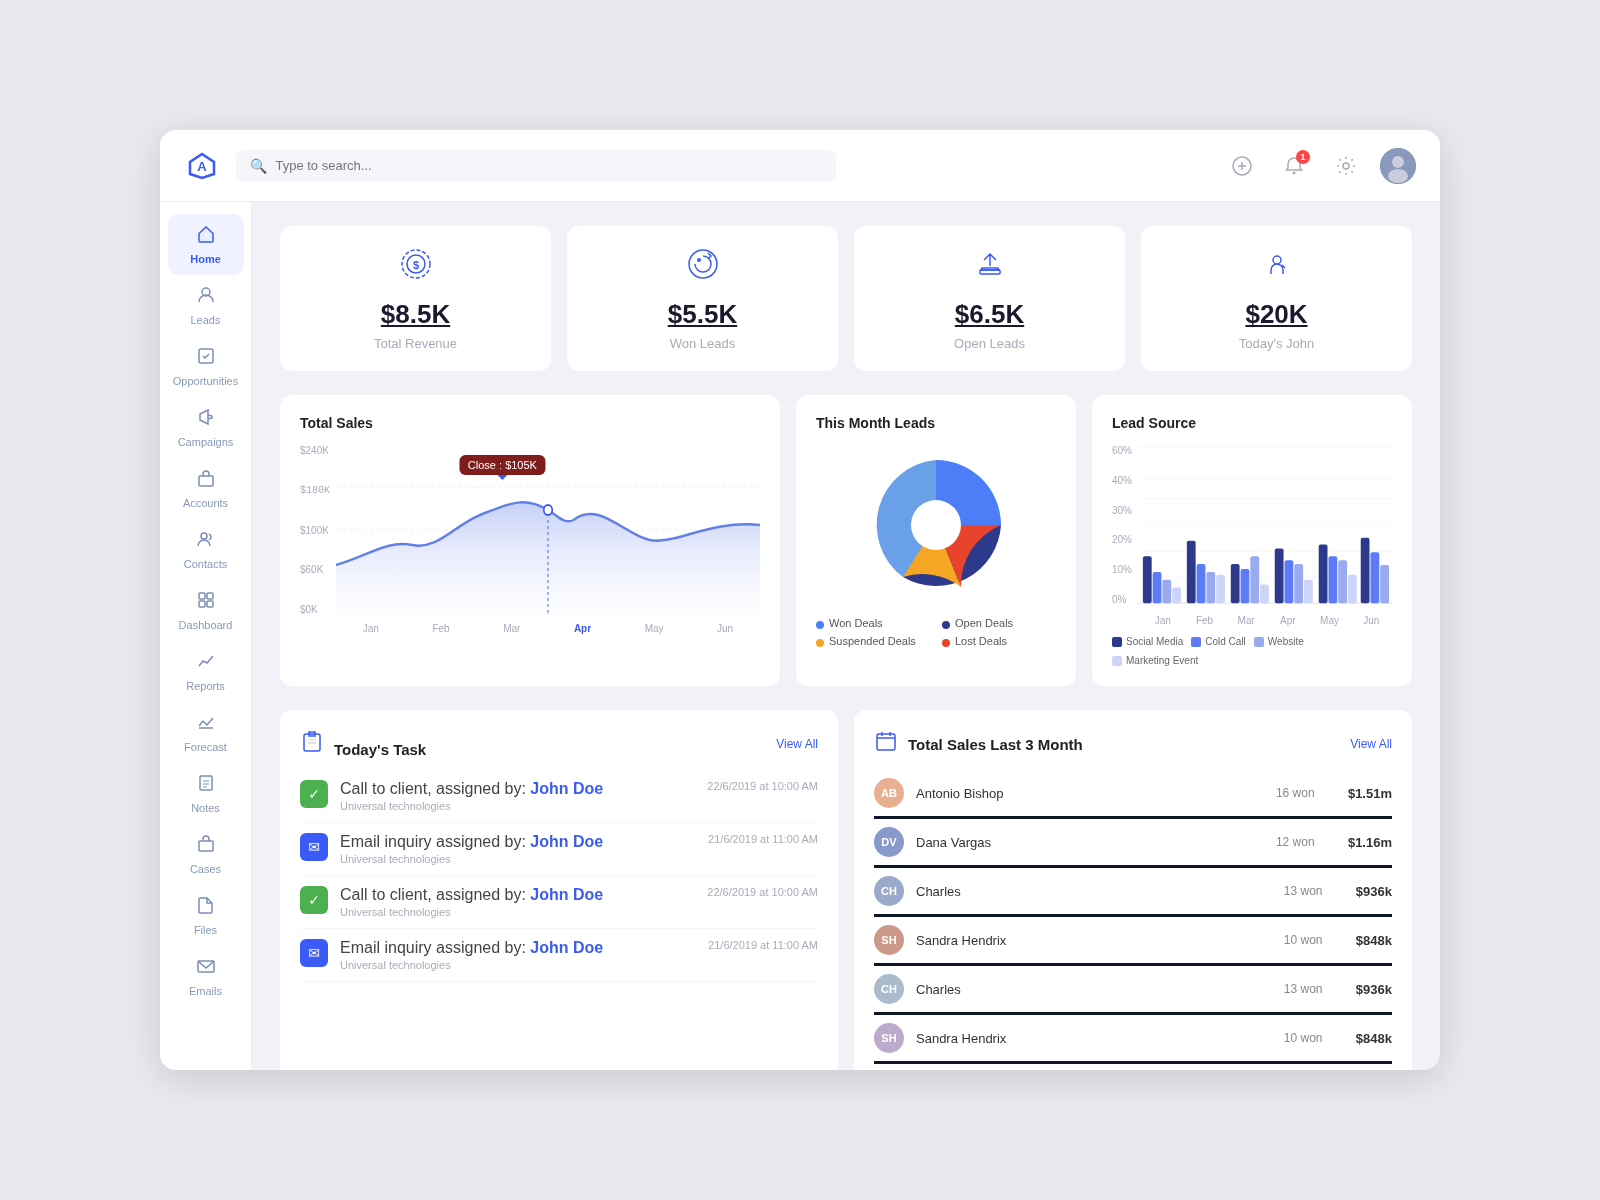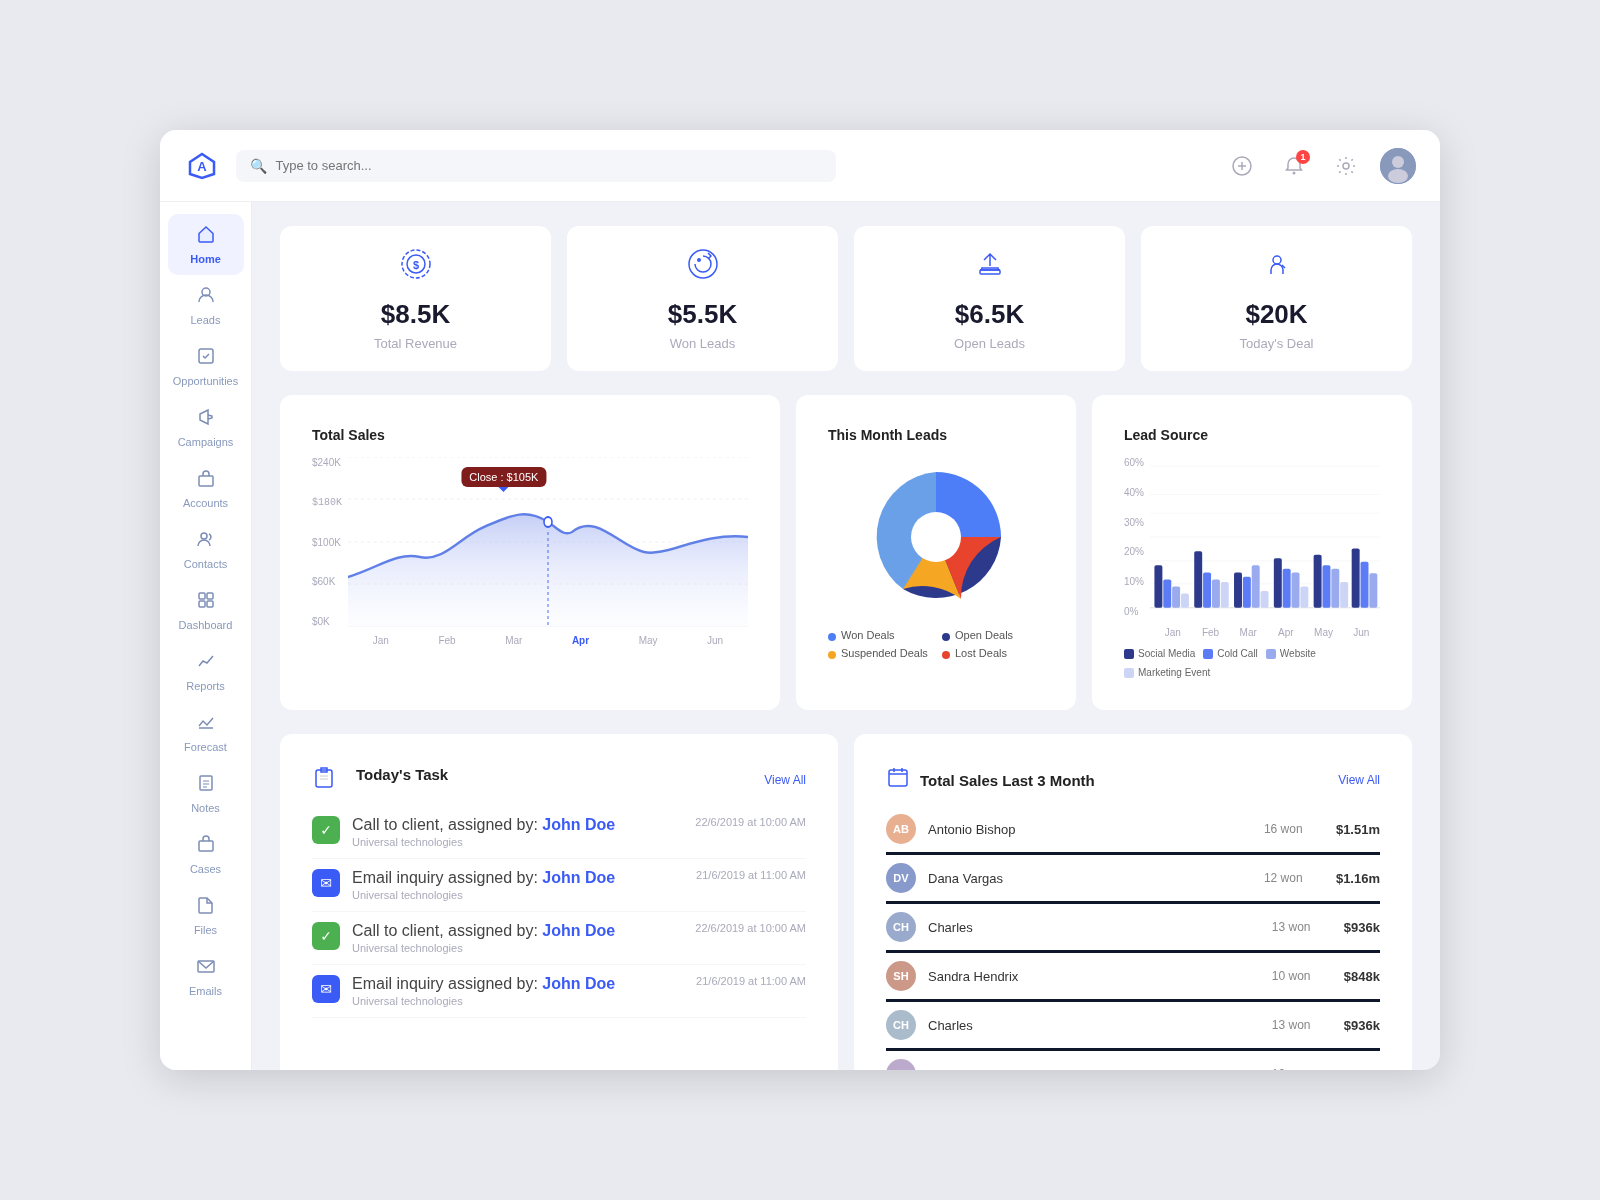--- a/index.html
+++ b/index.html
@@ -19,24 +19,24 @@
     .nav-item.active { background: #f0f2ff; }
     .nav-item .nav-icon { font-size: 20px; color: #7c8db5; }
     .nav-item.active .nav-icon { color: #3b5bf6; }
     .nav-item .nav-label { font-size: 11px; color: #8899bb; text-align: center; }
     .nav-item.active .nav-label { color: #3b5bf6; font-weight: 600; }
     .content { flex: 1; overflow-y: auto; padding: 24px 28px; }
     .page-title { font-size: 20px; font-weight: 700; color: #222; margin-bottom: 20px; }
     .stats-row { display: grid; grid-template-columns: repeat(4, 1fr); gap: 16px; margin-bottom: 24px; }
     .stat-card { background: #fff; border-radius: 12px; padding: 20px 24px; display: flex; flex-direction: column; align-items: center; gap: 6px; }
     .stat-icon { font-size: 28px; color: #3b5bf6; margin-bottom: 4px; }
-    .stat-value { font-size: 26px; font-weight: 800; color: #1a1a2e; }
+    .stat-value { font-size: 26px; font-weight: 800; color: #1a1a2e; text-decoration: underline; }
     .stat-label { font-size: 13px; color: #aab; }
     .charts-row { display: grid; grid-template-columns: 1fr 280px 320px; gap: 16px; margin-bottom: 24px; }
-    .card { background: #fff; border-radius: 12px; padding: 32px; }
+    .card { background: #fff; border-radius: 12px; padding: 20px; }
     .card-title { font-size: 14px; font-weight: 700; color: #222; margin-bottom: 14px; }
     .chart-area { position: relative; }
     .x-labels { display: flex; justify-content: space-around; margin-top: 4px; padding-left: 36px; }
     .x-label { font-size: 10px; color: #aab; }
     .chart-tooltip { background: #7f1d1d; color: #fff; font-size: 11px; padding: 4px 8px; border-radius: 6px; position: absolute; top: 10px; left: 44%; transform: translateX(-50%); white-space: nowrap; z-index: 10; }
     .chart-tooltip::after { content: ''; position: absolute; bottom: -5px; left: 50%; transform: translateX(-50%); border: 5px solid transparent; border-bottom: 0; border-top-color: #3b5bf6; }
     
     .pie-container { display: flex; flex-direction: column; align-items: center; }
     .pie-legend { display: grid; grid-template-columns: 1fr 1fr; gap: 6px 12px; margin-top: 12px; width: 100%; }
     .legend-item { display: flex; align-items: flex-end; gap: 5px; font-size: 11px; color: #555; }
@@ -283,21 +283,21 @@
         </div>
         <div class="stat-card">
           <div class="stat-icon">
             <svg width="36" height="36" viewBox="0 0 36 36">
                 <path d="M12 28v-4a6 6 0 1112 0v4" stroke="#3b5bf6" stroke-width="1.5" fill="none"></path>
                 <circle cx="18" cy="14" r="4" stroke="#3b5bf6" stroke-width="1.5" fill="none"></circle>
                 <path d="M23 19l3 3" stroke="#3b5bf6" stroke-width="1.5"></path>
               </svg>
           </div>
           <div class="stat-value">$20K</div>
-          <div class="stat-label">Today's Deal</div>
+          <div class="stat-label">Today's John</div>
         </div>
       </div>
 
       <div class="charts-row">
 
         <div class="card">
           <div class="card-title">Total Sales</div>
           <div class="chart-area">
             <div class="chart-tooltip">Close : $105K</div>
             <div style="display:flex;gap:0;">
@@ -462,21 +462,21 @@
               </div>
             </div>
           </div>
         </div>
       </div>
 
       <div class="bottom-row">
 
         <div class="card">
           <div class="task-header">
-            <div style="display:flex;align-items:flex-start;gap:20px;">
+            <div style="display:flex;align-items:flex-end;gap:10px;">
               <div>
                 <svg width="24" height="24" viewBox="0 0 24 24">
                     <rect x="4" y="4" width="16" height="17" rx="2" stroke="#3b5bf6" stroke-width="1.5" fill="none"></rect>
                     <path d="M9 2h6v4H9z" stroke="#3b5bf6" stroke-width="1.5" fill="none"></path>
                     <line x1="8" y1="10" x2="16" y2="10" stroke="#ccc" stroke-width="1"></line>
                     <line x1="8" y1="13" x2="16" y2="13" stroke="#ccc" stroke-width="1"></line>
                   </svg>
               </div>
               <span style="font-size:15px;font-weight:700;color:#222;">Today's Task</span>
             </div>

